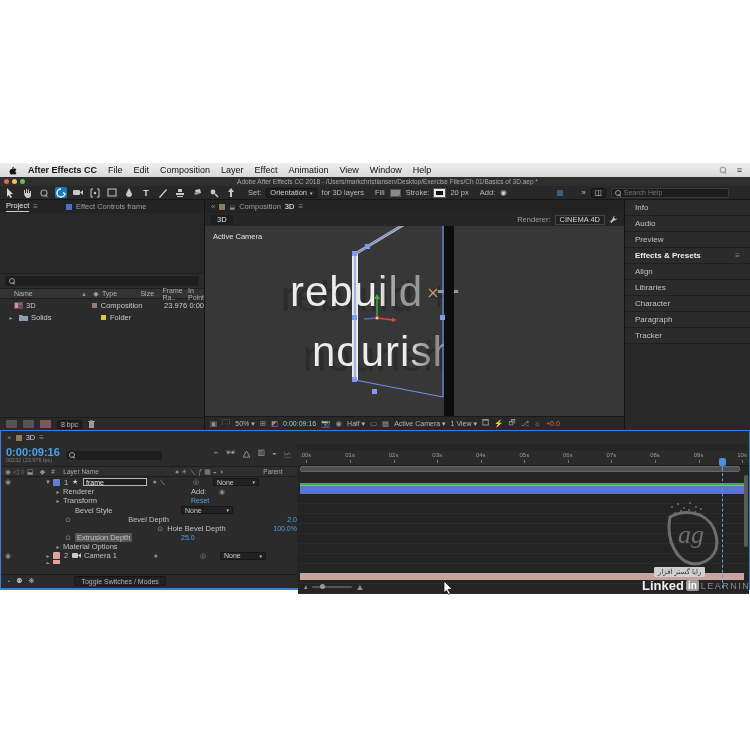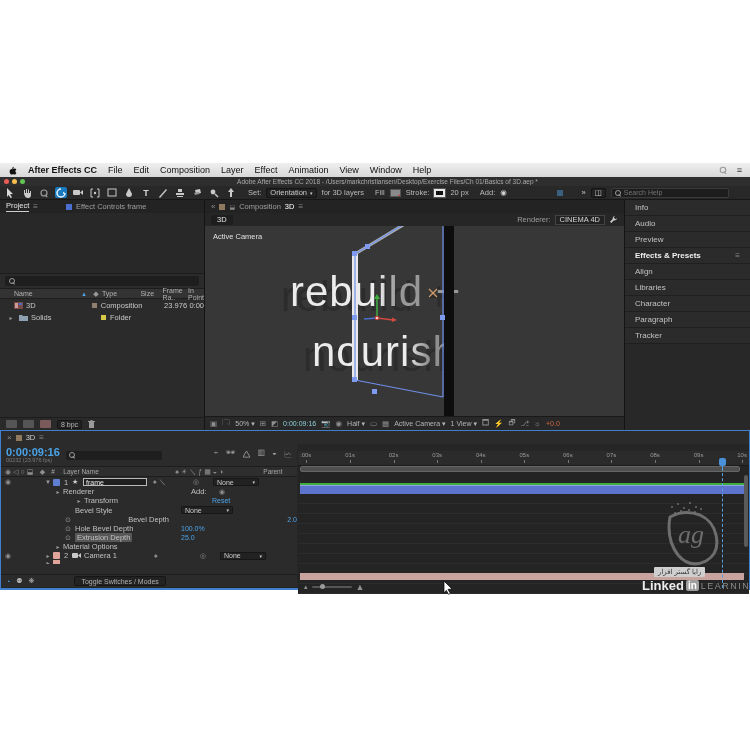--- a/index.html
+++ b/index.html
@@ -541,38 +541,38 @@
               <span style="font-size:5px;">▾</span>
             </span>
         </div>
 
         <div class="tl-row" style="height:9px;padding-left:52px;">
           <span class="twirl">▸</span>
           <span class="prop-label">Renderer</span>
           <span style="width:28px;">Add:</span>
           <span class="sw">◉</span>
         </div>
-        <div class="tl-row" style="height:9px;padding-left:73px;">
+        <div class="tl-row" style="height:9px;padding-left:52px;">
           <span class="twirl">▸</span>
           <span class="prop-label">Transform</span>
           <span class="val">Reset</span>
         </div>
         <div class="tl-row" style="height:10px;padding-left:74px;">
           <span class="prop-label" style="width:106px;">Bevel Style</span>
           <span class="dd">
               <span>None</span>
               <span style="font-size:5px;">▾</span>
             </span>
         </div>
         <div class="tl-row" style="height:9px;padding-left:64px;justify-content:space-between;">
           <span class="sw" style="width:10px;">⊙</span>
           <span class="prop-label" style="width:106px;">Bevel Depth</span>
           <span class="val">2.0</span>
         </div>
-        <div class="tl-row" style="height:9px;padding-left:64px;">
+        <div class="tl-row" style="height:9px;padding-left:64px;justify-content:flex-end;">
           <span class="sw" style="width:10px;">⊙</span>
           <span class="prop-label" style="width:106px;">Hole Bevel Depth</span>
           <span class="val">100.0%</span>
         </div>
         <div class="tl-row" style="height:9px;padding-left:64px;">
           <span class="sw" style="width:10px;">⊙</span>
           <span style="width:106px;"><span class="hl">Extrusion Depth</span></span>
           <span class="val">25.0</span>
         </div>
         <div class="tl-row" style="height:9px;padding-left:52px;">

